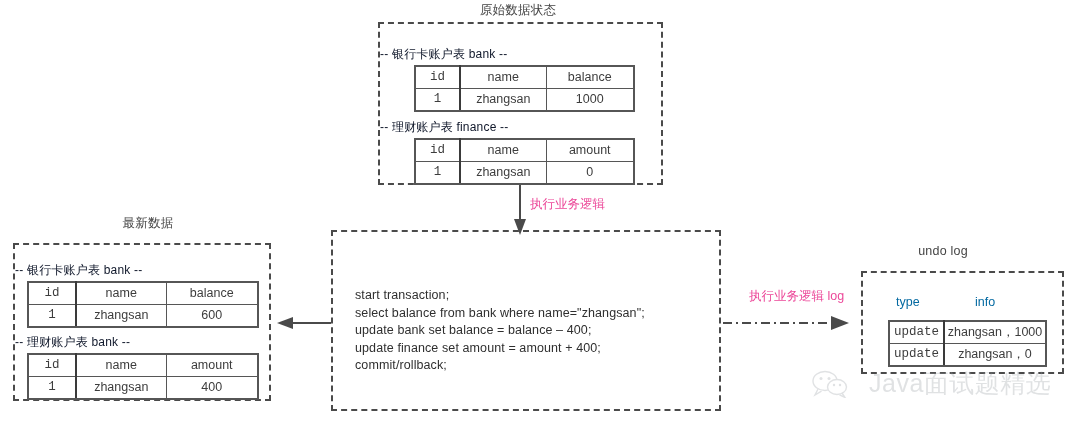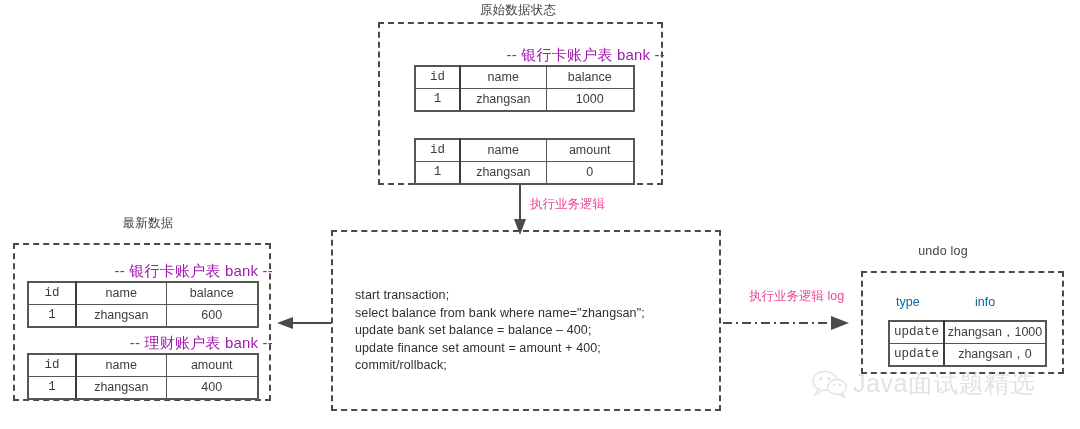--- a/index.html
+++ b/index.html
@@ -33,23 +33,23 @@
 
   
   .dbox {
     border: 2px dashed #4a4a4a;
     box-sizing: border-box;
     background: transparent;
   }
 
   
   .tbl-title {
-    font-size: 15px;
-    color: #a21caf;
-    text-align: right;
+    font-size: 12px;
+    color: #0f172a;
+    text-align: left;
     white-space: nowrap;
     letter-spacing: .2px;
   }
 
   
   table.dt {
     border-collapse: collapse;
     table-layout: fixed;
     font-size: 12.5px;
     color: #3d3d3d;
@@ -96,21 +96,21 @@
     font-size: 12.5px;
     color: #ec4899;
     white-space: nowrap;
   }
 
   
   .watermark {
     position: absolute;
     display: flex;
     align-items: center;
-    gap: 5px;
+    gap: 21px;
     opacity: .30;
     color: #9aa0a6;
     font-size: 25px;
     letter-spacing: .5px;
     pointer-events: none;
     user-select: none;
   }
   .watermark svg { display: block; }
 </style>
 </head>
@@ -137,20 +137,21 @@
           <td>balance</td>
         </tr>
         <tr>
           <td class="c-id">1</td>
           <td>zhangsan</td>
           <td>1000</td>
         </tr>
       </tbody>
     </table>
 
+    <div class="abs tbl-title" style="left:0; top:95px; width:285px;">-- 理财账户表 finance --</div>
 
     <table class="dt abs" style="left:34px; top:114px; width:219px;">
       <colgroup>
           <col style="width:45px">
           <col style="width:86px">
           <col style="width:88px">
         </colgroup>
       <tbody>
         <tr>
           <td class="c-id">id</td>

